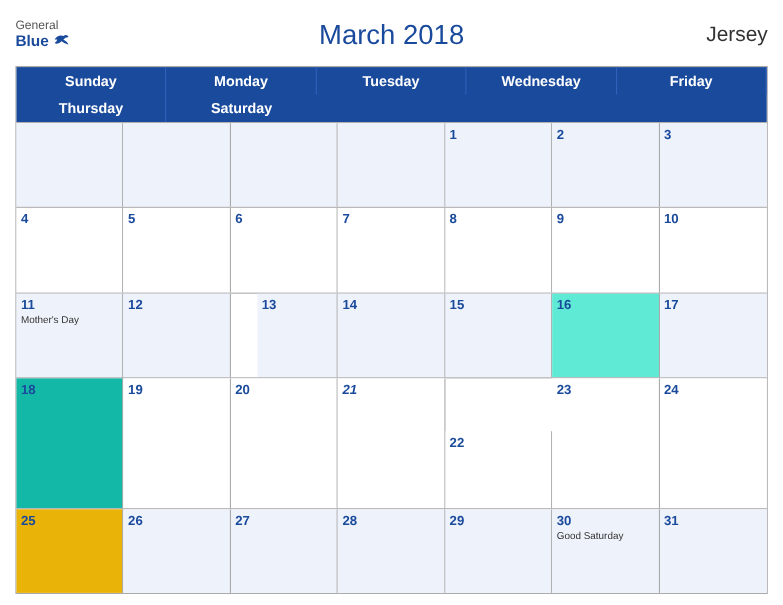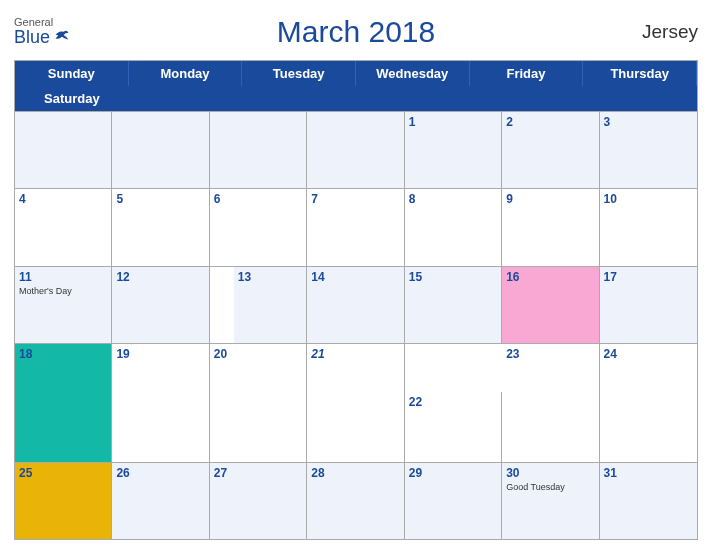--- a/index.html
+++ b/index.html
@@ -34,56 +34,56 @@
       flex-direction: column;
       align-items: flex-start;
     }
     .logo-text-general {
       font-size: 11px;
       color: #555;
       font-weight: normal;
       line-height: 1.1;
     }
     .logo-text-blue {
-      font-size: 18px;
+      font-size: 14px;
       color: #1a4a9c;
-      font-weight: normal;
+      font-weight: bold;
       line-height: 1.1;
       text-align: center;
     }
     .logo-bird {
       position: absolute;
       right: -18px;
       top: 2px;
       width: 16px;
       height: 14px;
     }
     .title {
-      font-size: 30px;
+      font-size: 25px;
       color: #1a4a9c;
       font-weight: normal;
       text-align: center;
     }
     .region {
       position: absolute;
       right: 0;
       top: 50%;
       transform: translateY(-50%);
       font-size: 19px;
       color: #333;
     }
     .calendar {
       flex: 1;
       display: flex;
       flex-direction: column;
       border: 1px solid #aaa;
     }
     .day-headers {
       display: grid;
-      grid-template-columns: repeat(6, 1fr);
+      grid-template-columns: repeat(5, 1fr);
       background: #1a4a9c;
     }
     .day-header {
       color: #fff;
       text-align: center;
       padding: 5px 2px;
       font-size: 13px;
       font-weight: bold;
       border-right: 1px solid #3060b8;
     }
@@ -212,21 +212,21 @@
           </div>
           <div class="day-cell" style="background: rgb(238, 242, 251); margin-left: 24px;">
             <span class="day-number">13</span>
           </div>
           <div class="day-cell" style="background: rgb(238, 242, 251);">
             <span class="day-number">14</span>
           </div>
           <div class="day-cell" style="background: rgb(238, 242, 251);">
             <span class="day-number">15</span>
           </div>
-          <div class="day-cell" style="background: #f9a8d4;">
+          <div class="day-cell" style="background: #5eead4;">
             <span class="day-number">16</span>
           </div>
           <div class="day-cell" style="background: rgb(238, 242, 251);">
             <span class="day-number">17</span>
           </div>
         </div>
         <div class="week-row">
           <div class="day-cell" style="background: #14b8a6;">
             <span class="day-number">18</span>
           </div>
@@ -260,21 +260,21 @@
             <span class="day-number">27</span>
           </div>
           <div class="day-cell" style="background: rgb(238, 242, 251);">
             <span class="day-number">28</span>
           </div>
           <div class="day-cell" style="background: rgb(238, 242, 251);">
             <span class="day-number">29</span>
           </div>
           <div class="day-cell" style="background: rgb(238, 242, 251);">
             <span class="day-number">30</span>
-            <span class="day-event">Good Tuesday</span>
+            <span class="day-event">Good Saturday</span>
           </div>
           <div class="day-cell" style="background: rgb(238, 242, 251);">
             <span class="day-number">31</span>
           </div>
         </div>
       </div>
   </div>
 </div>
 
 </body></html>

